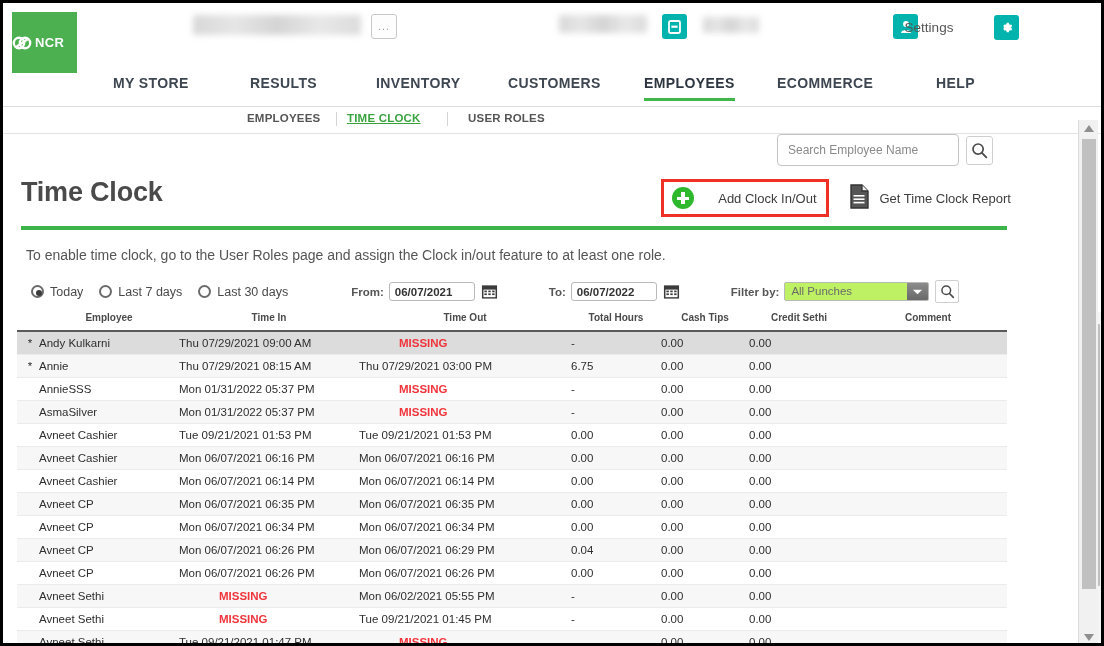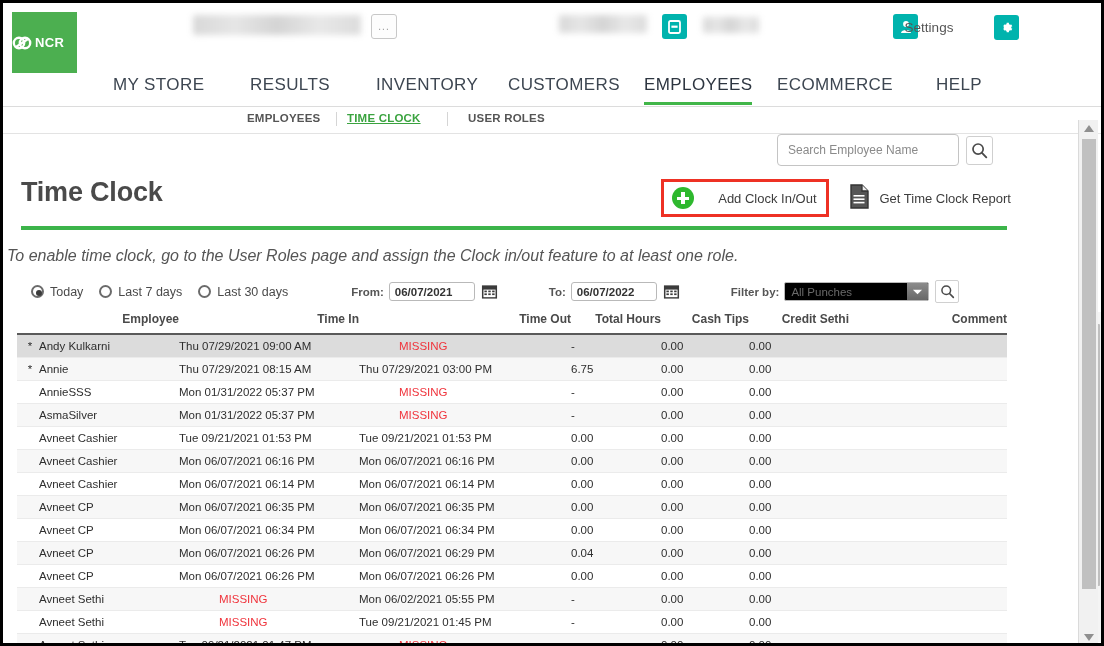--- a/index.html
+++ b/index.html
@@ -75,21 +75,21 @@
   }
 
   
   .mainnav {
     position:relative;
     height:32px;
     border-bottom:1px solid #dcdcdc;
   }
   .mainnav-item {
     position:absolute; top:0;
-    font-size:17px; font-weight:normal;
+    font-size:14px; font-weight:bold;
     color:#3d4651; letter-spacing:0.4px;
     padding-bottom:7px;
     white-space:nowrap;
   }
   .mainnav-item.active { color:#2d3540; border-bottom:3px solid #41b649; }
 
   .subnav {
     position:relative;
     height:27px;
     border-bottom:1px solid #e3e3e3;
@@ -160,22 +160,22 @@
   .add-clock-label { margin-left:24px; font-size:13px; color:#3d3d3d; white-space:nowrap; }
 
   .report-btn { display:flex; align-items:center; margin-left:20px; }
   .report-label { margin-left:10px; font-size:13px; color:#3d3d3d; white-space:nowrap; }
 
   .green-bar {
     position:absolute; left:18px; top:92px;
     width:986px; height:4px; background:#3cb44a;
   }
   .note {
-    position:absolute; left:4px; top:113px;
-    font-size:16px; color:#555;font-style:italic;
+    position:absolute; left:23px; top:113px;
+    font-size:14px; color:#555;
   }
 
   
   .filter-row {
     position:absolute; left:28px; top:146px;
     display:flex; align-items:center;
     font-size:12.5px; color:#444;
   }
   .radio-opt { display:flex; align-items:center; margin-right:16px; }
   .radio {
@@ -194,23 +194,23 @@
   .date-input {
     width:86px; height:19px;
     border:1px solid #b9b9b9; border-radius:3px;
     padding:0 5px;
     font-size:11.5px; font-weight:bold; color:#333;
     font-family:"Liberation Sans", sans-serif;
     background:#fff; outline:none;
   }
   .cal-icon { margin:0 10px 0 6px; display:flex; }
   .select-wrap {
-    display:flex; align-items:center;
+    display:flex; align-items:flex-end;
     border:1px solid #b9b9b9; border-radius:2px;
-    height:19px; background:#000000; overflow:hidden;
+    height:19px; background:#bef264; overflow:hidden;
   }
   .select-val {
     width:122px; padding:0 6px;
     font-size:11.5px; color:#6a6a6a;
     line-height:18px; white-space:nowrap;
   }
   .select-arrow {
     width:21px; height:17px;
     background:linear-gradient(#8c8c8c,#686868);
     display:flex; align-items:center; justify-content:center;
@@ -223,43 +223,43 @@
     display:flex; align-items:center; justify-content:center;
   }
 
   
   .table-zone {
     position:absolute; left:14px; top:178px;
     width:990px; height:330px;
   }
   table.tc { width:100%; border-collapse:collapse; table-layout:fixed; }
   table.tc th {
-    font-size:12px; font-weight:bold; color:#4a4a4a;
-    text-align:right; padding:0 0 7px 0;
+    font-size:10px; font-weight:bold; color:#4a4a4a;
+    text-align:center; padding:0 0 7px 0;
     border-bottom:2px solid #5a5a5a;
     white-space:nowrap;
   }
   table.tc td {
     font-size:11.5px; color:#2e2e2e;
     padding:5px 0 5px 0;
     border-bottom:1px solid #ebebeb;
     white-space:nowrap;
     height:22px;
   }
   .c-star { width:22px; padding-left:4px !important; text-align:center; font-size:11px; color:#555; }
   .c-emp  { width:140px; }
   .c-in   { width:180px; }
   .c-out  { width:212px; }
   .c-hrs  { width:90px;margin-left:16px; }
   .c-cash { width:88px; }
   .c-cred { width:100px; }
   .c-com  { width:auto; }
   tr.row-sel td { background:#dcdcdc; }
   tr.row-alt td { background:#f7f7f7; }
-  .missing { color:#f0343c; font-weight:normal;padding-left:40px; }
+  .missing { color:#f0343c; font-weight:bold;padding-left:40px; }
 
   
   .inner-sb {
     position:absolute; right:0; top:178px;
     width:15px; height:330px;
     background:#f4f4f4; border-left:1px solid #e0e0e0;
   }
   .inner-sb .arrow-up {
     position:absolute; top:2px; left:3px;
     width:0;height:0;border-left:4px solid transparent;border-right:4px solid transparent;

